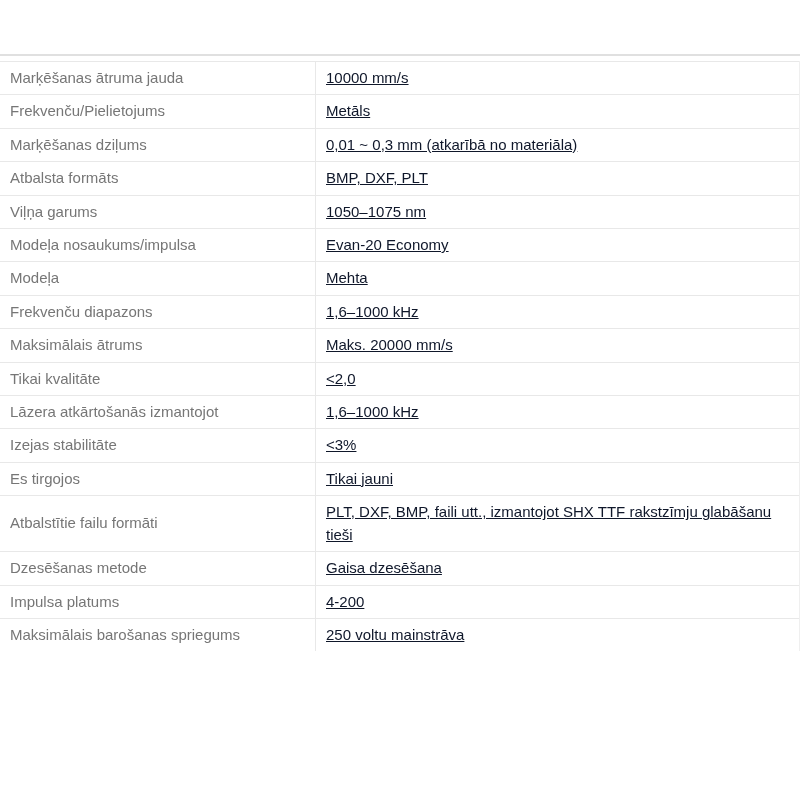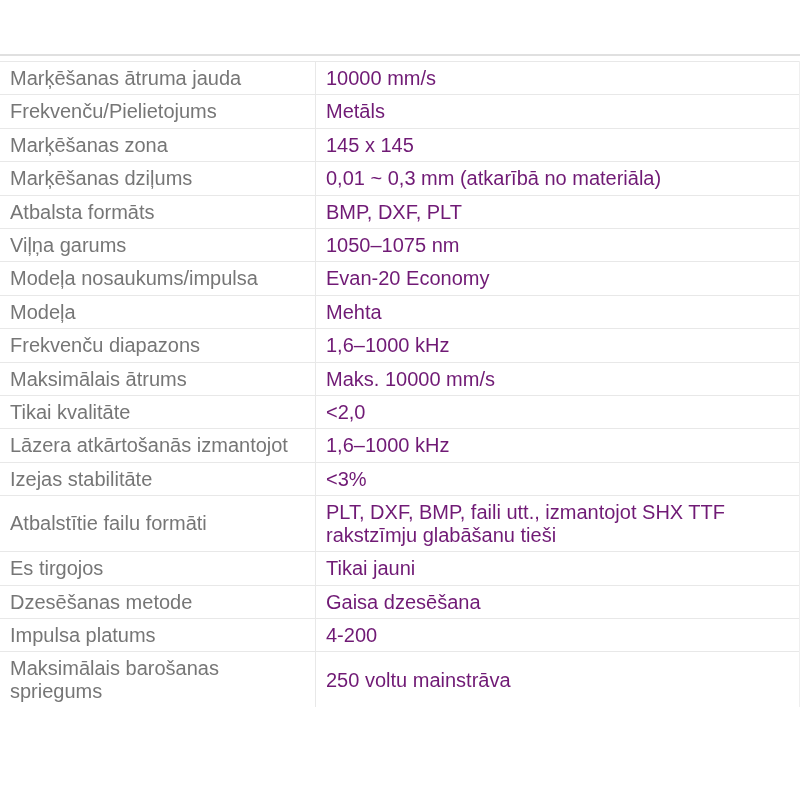--- a/index.html
+++ b/index.html
@@ -22,61 +22,58 @@
     width: 800px;
     height: 691px;           
     overflow: hidden;
     border-top: 2px solid #e0e0e0;   
   }
   table.spec-table {
     width: 100%;
     border-collapse: collapse;
     table-layout: fixed;
     margin-top: 5px;
-    font-size: 20px;
+    font-size: 15px;
     line-height: 22.4px;
   }
   table.spec-table tr {
     border-top: 1px solid #e8e8e8;
   }
   table.spec-table td {
     vertical-align: middle;
     padding: 5px 10px;
   }
   td.label-cell {
     width: 295px;
     padding-left: 8px;
     color: #767676;
     border-right: 1px solid #e8e8e8;
   }
   td.value-cell {
     padding-left: 12px;
     padding-right: 14px;
-    color: #701a75;
+    color: #0f172a;
     border-right: 1px solid #efefef;
+    text-decoration: underline;
   }
 </style>
 </head>
 <body>
 
 <div class="page">
   <div class="table-clip">
     <table class="spec-table">
       <tbody id="spec-tbody">
           <tr>
             <td class="label-cell">Marķēšanas ātruma jauda</td>
             <td class="value-cell">10000 mm/s</td>
           </tr>
           <tr>
             <td class="label-cell">Frekvenču/Pielietojums</td>
             <td class="value-cell">Metāls</td>
-          </tr>
-          <tr>
-            <td class="label-cell">Marķēšanas zona</td>
-            <td class="value-cell">145 x 145</td>
           </tr>
           <tr>
             <td class="label-cell">Marķēšanas dziļums</td>
             <td class="value-cell">0,01 ~ 0,3 mm (atkarībā no materiāla)</td>
           </tr>
           <tr>
             <td class="label-cell">Atbalsta formāts</td>
             <td class="value-cell">BMP, DXF, PLT</td>
           </tr>
           <tr>
@@ -90,41 +87,41 @@
           <tr>
             <td class="label-cell">Modeļa</td>
             <td class="value-cell">Mehta</td>
           </tr>
           <tr>
             <td class="label-cell">Frekvenču diapazons</td>
             <td class="value-cell">1,6–1000 kHz</td>
           </tr>
           <tr>
             <td class="label-cell">Maksimālais ātrums</td>
-            <td class="value-cell">Maks. 10000 mm/s</td>
+            <td class="value-cell">Maks. 20000 mm/s</td>
           </tr>
           <tr>
             <td class="label-cell">Tikai kvalitāte</td>
             <td class="value-cell">&lt;2,0</td>
           </tr>
           <tr>
             <td class="label-cell">Lāzera atkārtošanās izmantojot</td>
             <td class="value-cell">1,6–1000 kHz</td>
           </tr>
           <tr>
             <td class="label-cell">Izejas stabilitāte</td>
             <td class="value-cell">&lt;3%</td>
           </tr>
           <tr>
+            <td class="label-cell">Es tirgojos</td>
+            <td class="value-cell">Tikai jauni</td>
+          </tr>
+          <tr>
             <td class="label-cell">Atbalstītie failu formāti</td>
             <td class="value-cell">PLT, DXF, BMP, faili utt., izmantojot SHX TTF rakstzīmju glabāšanu tieši</td>
-          </tr>
-          <tr>
-            <td class="label-cell">Es tirgojos</td>
-            <td class="value-cell">Tikai jauni</td>
           </tr>
           <tr>
             <td class="label-cell">Dzesēšanas metode</td>
             <td class="value-cell">Gaisa dzesēšana</td>
           </tr>
           <tr>
             <td class="label-cell">Impulsa platums</td>
             <td class="value-cell">4-200</td>
           </tr>
           <tr>

